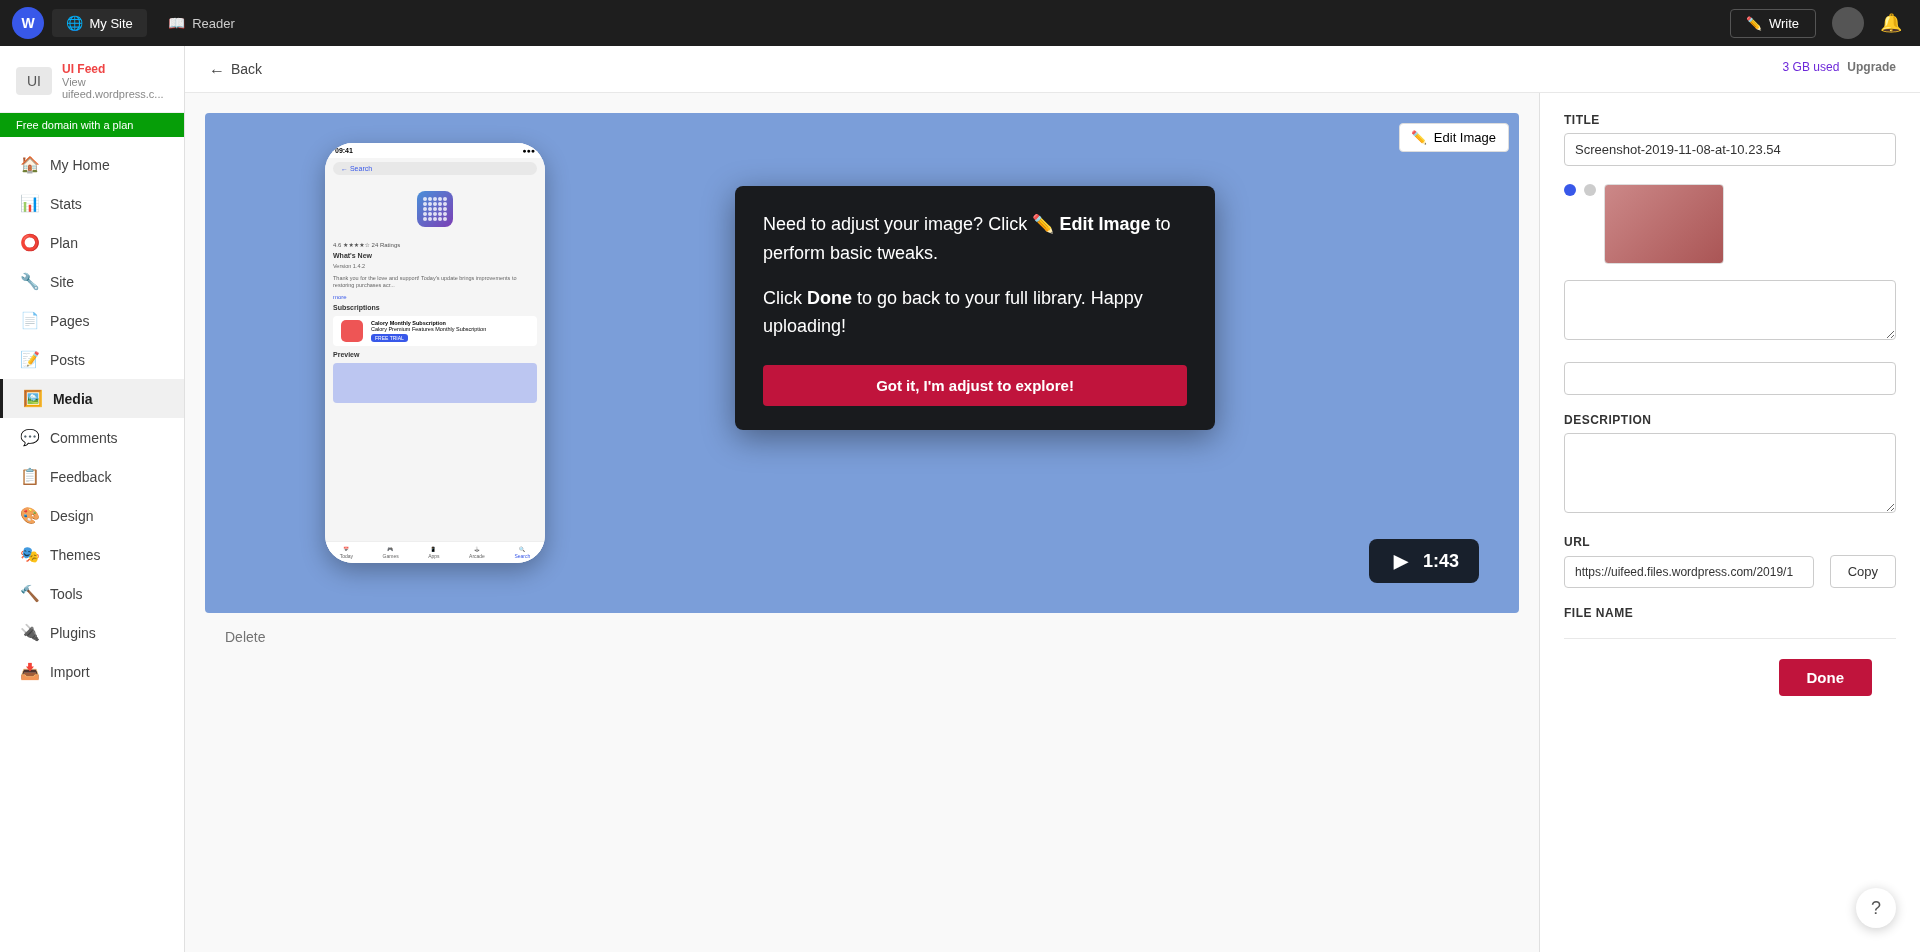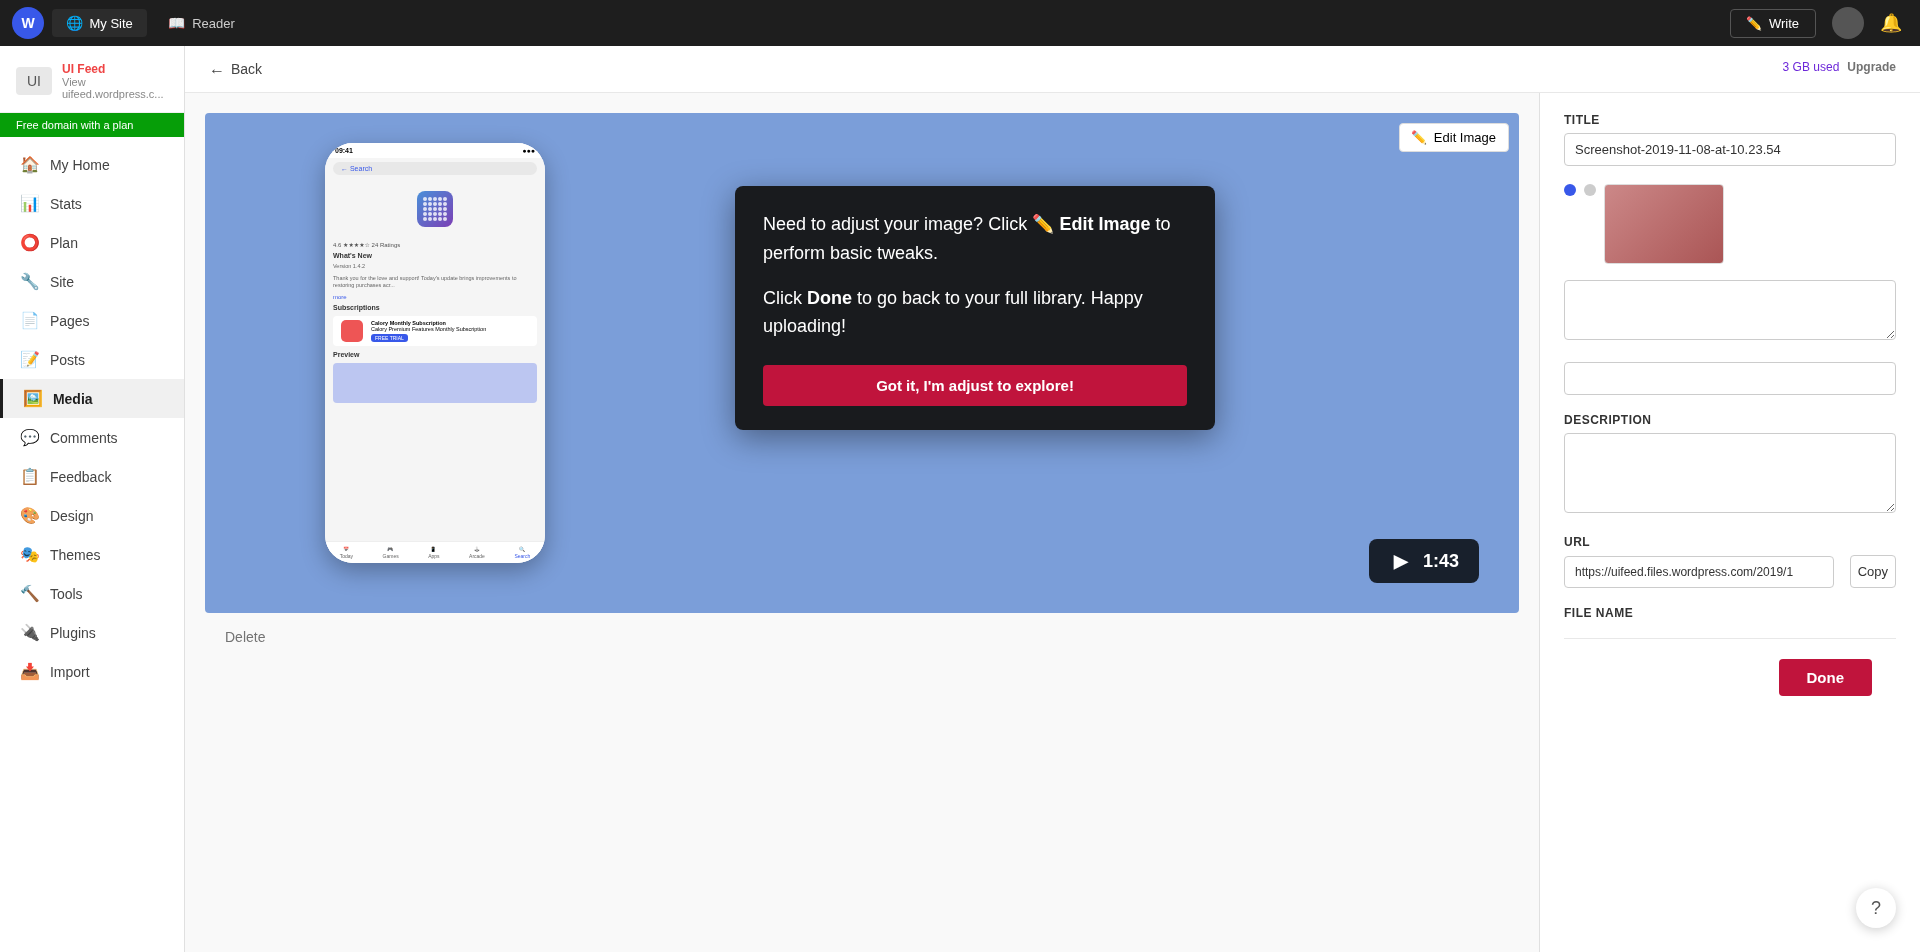--- a/index.html
+++ b/index.html
@@ -354,21 +354,21 @@
       border: 1px solid #ccc;
       border-radius: 4px;
       font-size: 12px;
       color: #333;
       background: white;
       overflow: hidden;
       text-overflow: ellipsis;
       white-space: nowrap;
     }
     .copy-btn {
-      padding: 8px 7px;
+      padding: 8px 17px;
       background: white;
       border: 1px solid #ccc;
       border-radius: 4px;
       font-size: 13px;
       cursor: pointer;
       color: #333;
       white-space: nowrap;
     }
 
     .thumbnail-row {

